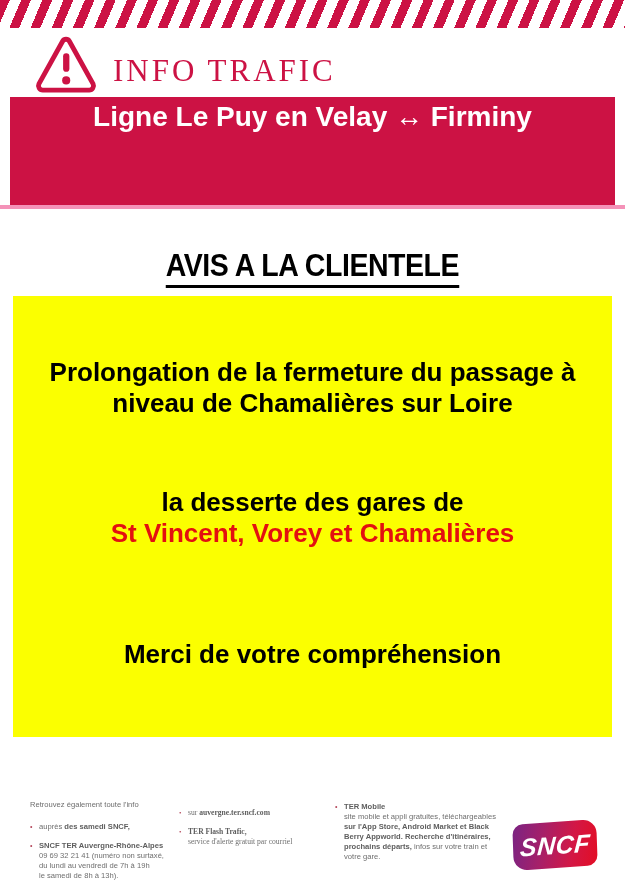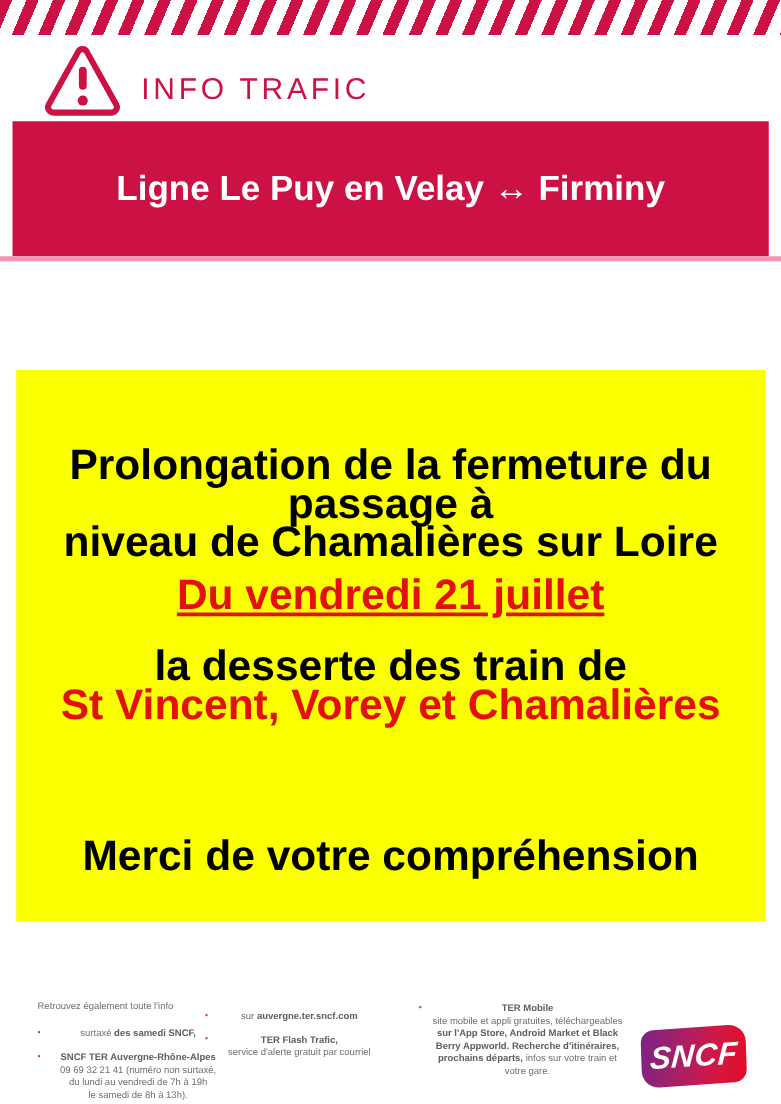--- a/index.html
+++ b/index.html
@@ -20,60 +20,60 @@
 
   
   .stripes{
     position:absolute;top:0;left:0;right:0;height:28px;
     background:repeating-linear-gradient(113deg, var(--crimson) 0 9px, #ffffff 9px 19.5px);
   }
 
   
   .alert{position:absolute;top:35px;left:35px;display:flex;align-items:center;gap:16px;}
   .alert-label{
-    color:var(--crimson);font-size:24px;font-weight:400;letter-spacing:3px;margin-top:10px;
+    color:var(--crimson);font-size:31px;font-weight:400;letter-spacing:3px;margin-top:10px;font-family:Liberation Serif, serif;
   }
 
   
   .banner{
     position:absolute;top:97px;left:10px;right:10px;height:108px;
     background:var(--crimson);color:#ffffff;
-    display:flex;flex-direction:column;justify-content:center;
+    display:flex;flex-direction:row;justify-content:center;
     text-align:center;font-weight:bold;font-size:28px;line-height:40px;
   }
   .banner-rule{position:absolute;top:205px;left:0;right:0;height:4px;background:var(--lightpink);}
 
   
   .notice-title-wrap{position:absolute;top:248px;left:0;right:0;text-align:center;}
   .notice-title{
     display:inline-block;transform:scaleX(.92);
     font-size:31px;font-weight:bold;color:#000;letter-spacing:-.5px;
     border-bottom:3px solid #000;padding-bottom:1px;
   }
 
   
   .yellow-box{
     position:absolute;top:296px;left:13px;width:599px;height:441px;
     background:var(--yellow);color:#000;text-align:center;
-    font-weight:bold;font-size:34px;line-height:31px;
+    font-weight:bold;font-size:26px;line-height:31px;
   }
   .yellow-box p{margin:0;}
   .yb-para1{padding-top:61px;}
   .yb-dates{margin-top:11px !important;color:var(--red_text);text-decoration:underline;text-underline-offset:3px;}
   .yb-desserte{margin-top:26px !important;}
   .red-line{color:var(--red_text);}
   .yb-thanks{margin-top:90px !important;}
 
   
   .footer{position:absolute;left:0;top:796px;width:611px;height:87px;
-    font-size:7.6px;line-height:10px;color:var(--gray_text);text-align:center;}
+    font-size:7.6px;line-height:10px;color:var(--gray_text);}
   .f-intro{position:absolute;left:30px;top:4px;}
   .f-col{position:absolute;}
   .f-col1{left:30px;top:26px;width:152px;}
-  .f-col2{left:164px;top:12px;width:142px;}
+  .f-col2{left:179px;top:12px;width:142px;font-family:Liberation Serif, serif;}
   .f-col3{left:335px;top:6px;width:165px;}
   .f-item{position:relative;padding-left:9px;margin:0 0 9px 0;}
   .bullet{position:absolute;left:0;top:0;color:#B5485C;font-size:7px;}
   .b{font-weight:bold;color:var(--gray_bold);}
 
   
   .logo{
     position:absolute;left:513px;top:822px;width:84px;height:46px;
     border-radius:10px 14px 10px 14px;
     background:linear-gradient(100deg,#7A2383 0%,#A62069 35%,#D31745 70%,#E30D24 100%);
@@ -101,42 +101,45 @@
       </svg>
     </span>
     <span class="alert-label">INFO TRAFIC</span>
   </div>
 
   <div class="banner">
     <div>Ligne Le Puy en Velay ↔ Firminy</div>
   </div>
   <div class="banner-rule"></div>
 
+  <div class="notice-title-wrap">
+    <span class="notice-title">AVIS A LA CLIENTELE</span>
+  </div>
 
   <div class="yellow-box">
     <p class="yb-para1">
       <span>Prolongation de la fermeture du passage à</span><br>
       <span>niveau de  Chamalières sur Loire</span>
     </p>
     <p class="yb-dates">
-      <span>Du vendredi 21 juillet</span><br>
+      <br>
     </p>
     <p class="yb-desserte">
-      <span>la desserte des train de</span><br>
+      <span>la desserte des gares de</span><br>
       <span class="red-line">St Vincent, Vorey et Chamalières</span><br>
     </p>
     <p class="yb-thanks">Merci de votre compréhension</p>
   </div>
 
   <div class="footer">
     <div class="f-intro">Retrouvez également toute l'info</div>
 
     <div class="f-col f-col1">
       <p class="f-item">
-        <span class="bullet">•</span><span>surtaxé </span><span class="b">des samedi SNCF,</span>
+        <span class="bullet">•</span><span>auprès </span><span class="b">des samedi SNCF,</span>
       </p>
       <p class="f-item">
         <span class="bullet">•</span><span class="b">SNCF TER Auvergne-Rhône-Alpes</span><br>
         <span>09 69 32 21 41 (numéro non surtaxé,</span><br>
         <span>du lundi au vendredi de 7h à 19h</span><br>
         <span>le samedi de 8h à 13h).</span>
       </p>
     </div>
 
     <div class="f-col f-col2">

